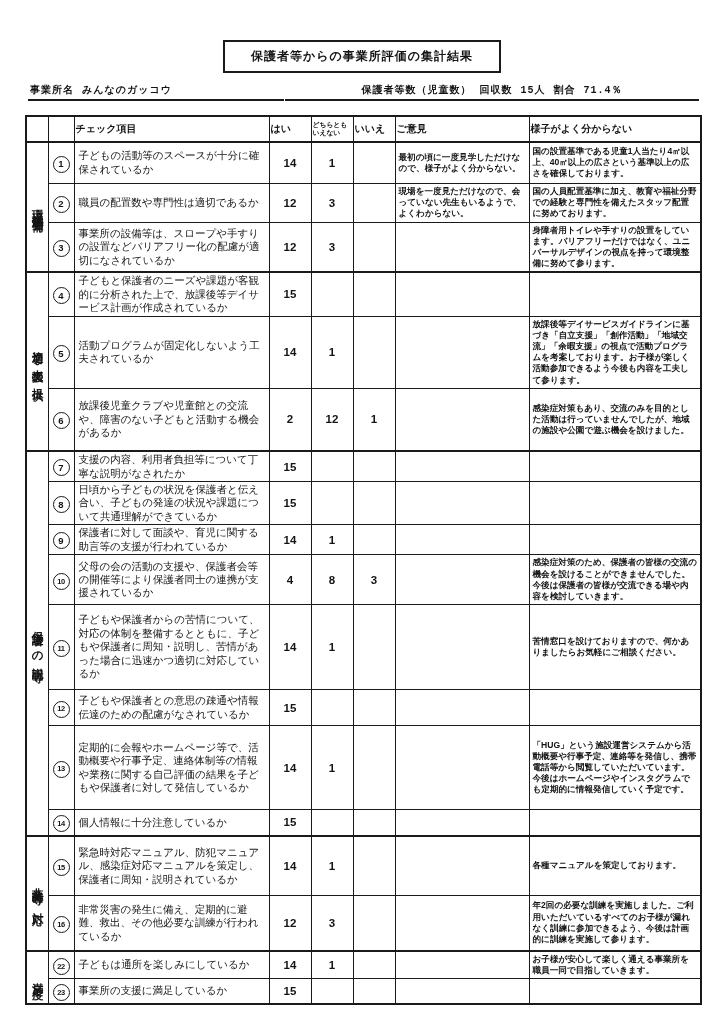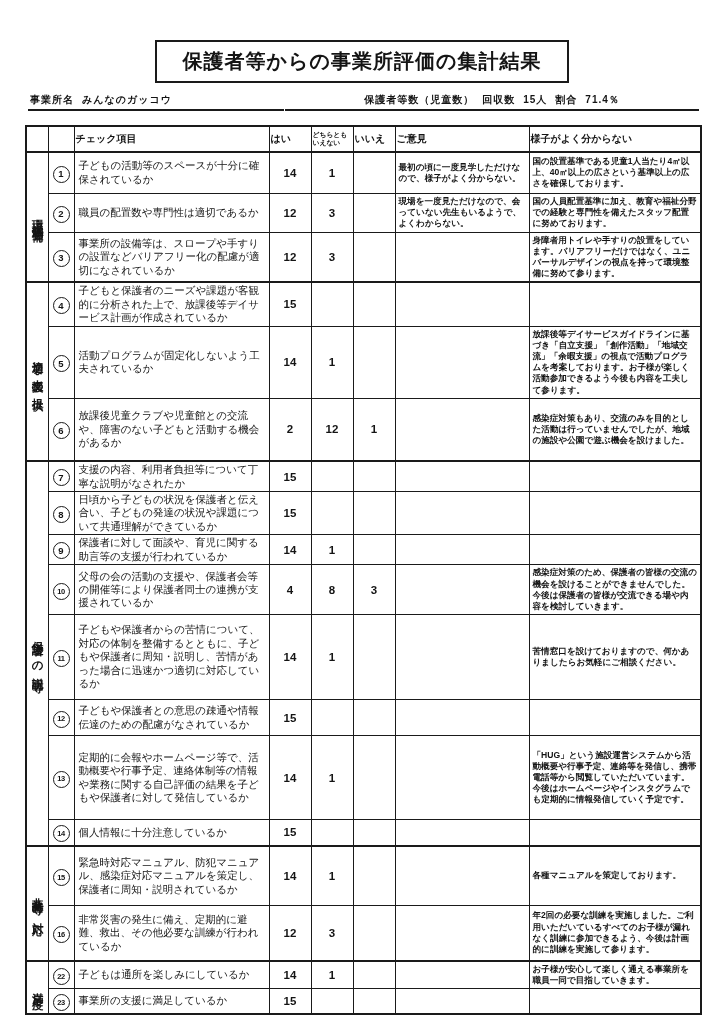--- a/index.html
+++ b/index.html
@@ -11,21 +11,21 @@
     -webkit-font-smoothing: antialiased;
   }
   .page { position: relative; width: 724px; height: 1024px; overflow: hidden; }
 
   
   .title-wrap { padding-top: 40px; text-align: center; }
   .title-box {
     display: inline-block;
     border: 2px solid #1a1a1a;
     padding: 6px 26px;
-    font-size: 20px;
+    font-size: 12px;
     font-weight: bold;
     letter-spacing: 1px;
     font-family: Liberation Serif, serif;
   }
 
   
   .publish-line {
     margin: 13px 0 0 30px;
     font-size: 12px;
     font-weight: bold;
@@ -47,21 +47,21 @@
   }
   .office-line span { margin-right: 8px; }
   .stats-line {
     border-bottom: 2px solid #1a1a1a;
     width: 410px;
     padding: 0 2px 2px 2px;
     text-align: center;
     letter-spacing: 1px;
     white-space: nowrap;
   }
-  .stats-line span { margin: 0 4px; }
+  .stats-line span { margin: 0 4px; font-family: Liberation Mono, monospace; }
 
   
   table.eval {
     border-collapse: collapse;
     table-layout: fixed;
     margin: 14px 0 0 25px;
     width: 675px;
     border: 2px solid #1a1a1a;
   }
   .eval th, .eval td {

